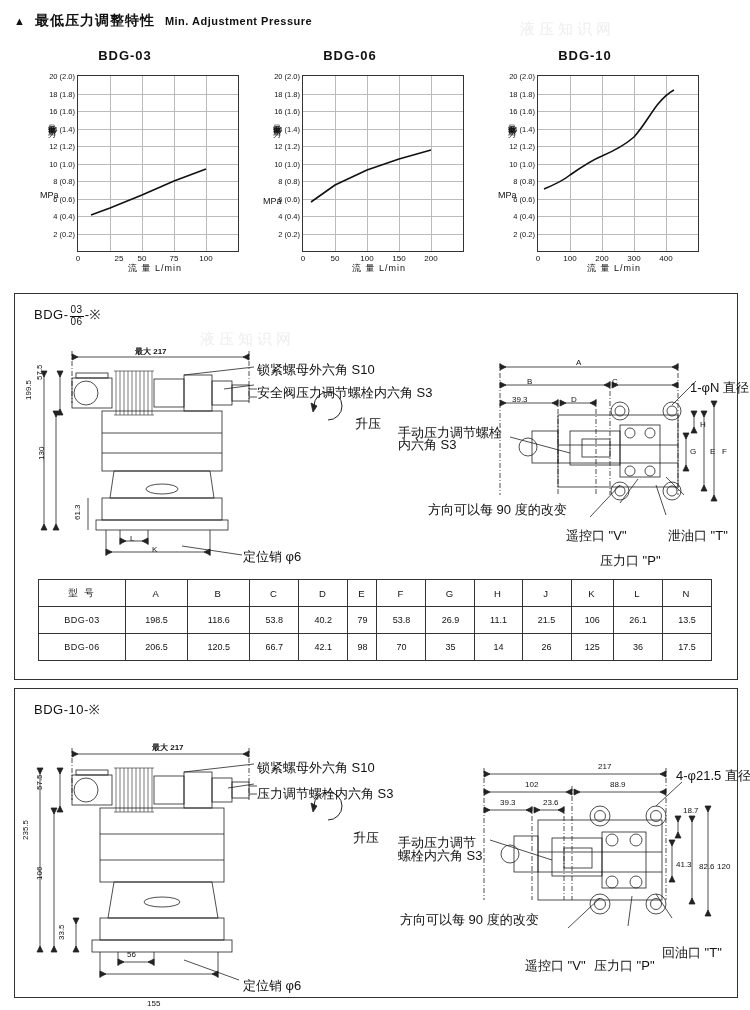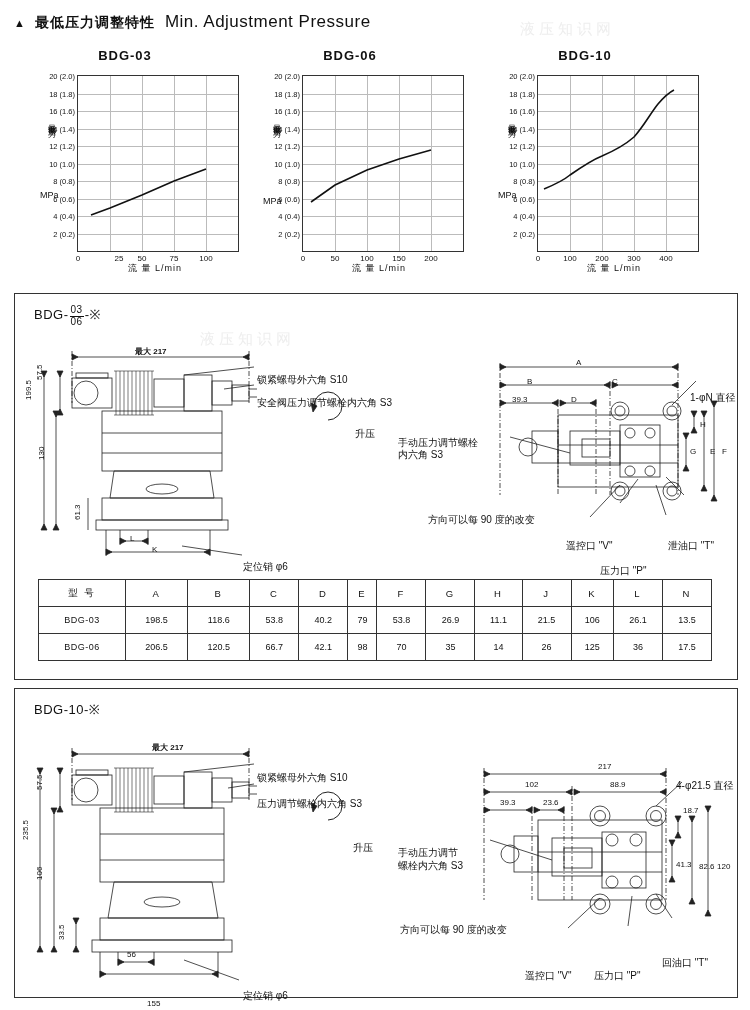--- a/index.html
+++ b/index.html
@@ -3,21 +3,21 @@
 <meta charset="utf-8">
 <style>
   html,body{margin:0;padding:0;background:#fff;}
   body{width:750px;height:1010px;position:relative;font-family:"Liberation Sans",sans-serif;color:#111;overflow:hidden;}
   .page{position:absolute;left:0;top:0;width:750px;height:1010px;}
 
   
   .hdr{position:absolute;left:14px;top:12px;display:flex;align-items:baseline;gap:10px;}
   .hdr .tri{font-size:11px;line-height:1;}
   .hdr .cn{font-size:14px;font-weight:bold;letter-spacing:1px;}
-  .hdr .en{font-size:17px;letter-spacing:.5px;}
+  .hdr .en{font-size:11px;letter-spacing:.5px;font-weight:bold;}
 
   
   .chart-title{position:absolute;font-size:13px;font-weight:bold;letter-spacing:1px;text-align:center;}
   .chart-box{position:absolute;border:1px solid #333;background:#fff;}
   .grid-v,.grid-h{position:absolute;background:#bbb;}
   .grid-v{width:1px;top:0;bottom:0;}
   .grid-h{height:1px;left:0;right:0;}
   .ytick{position:absolute;right:100%;margin-right:3px;font-size:7.5px;white-space:nowrap;transform:translateY(-50%);}
   .xtick{position:absolute;top:100%;margin-top:3px;font-size:8px;transform:translateX(-50%);}
   .ylab{position:absolute;font-size:8px;writing-mode:vertical-rl;text-orientation:upright;letter-spacing:1px;line-height:1;}
@@ -34,21 +34,21 @@
 
   
   table.spec{position:absolute;border-collapse:collapse;font-size:9px;}
   table.spec th,table.spec td{border:1px solid #333;text-align:center;font-weight:normal;padding:0;height:26px;}
   table.spec th{font-size:9.5px;letter-spacing:2px;}
   table.spec td.model{letter-spacing:.5px;}
 
   
   .dwg{position:absolute;left:0;top:0;width:100%;height:100%;pointer-events:none;}
   .note{position:absolute;font-size:7.5px;line-height:1.25;white-space:nowrap;}
-  .note.cn{font-size:10px;margin-top:12px;}
+  .note.cn{font-size:13px;}
   .dim{position:absolute;font-size:8px;white-space:nowrap;}
   .wm{position:absolute;font-size:15px;color:#eee;letter-spacing:4px;}
 </style>
 </head>
 <body>
 
 <div class="page">
 
   <div class="hdr">
     <span class="tri">▲</span>

